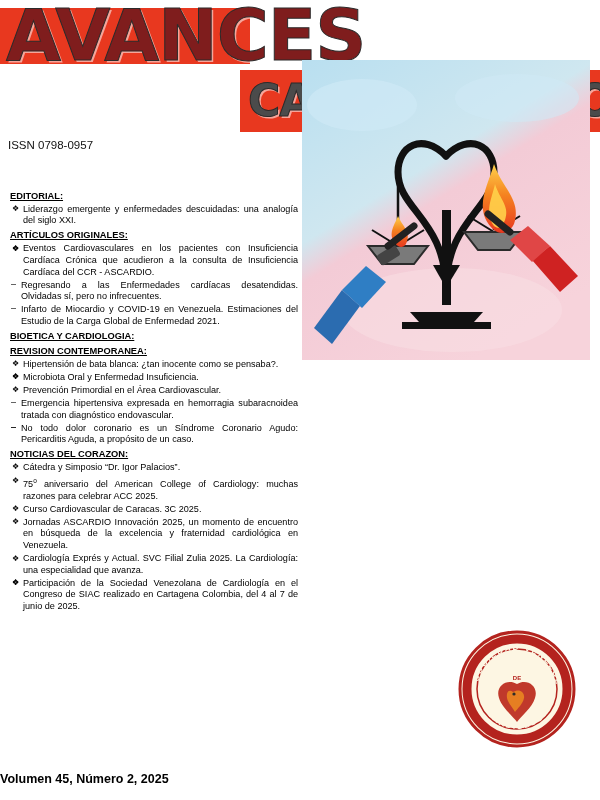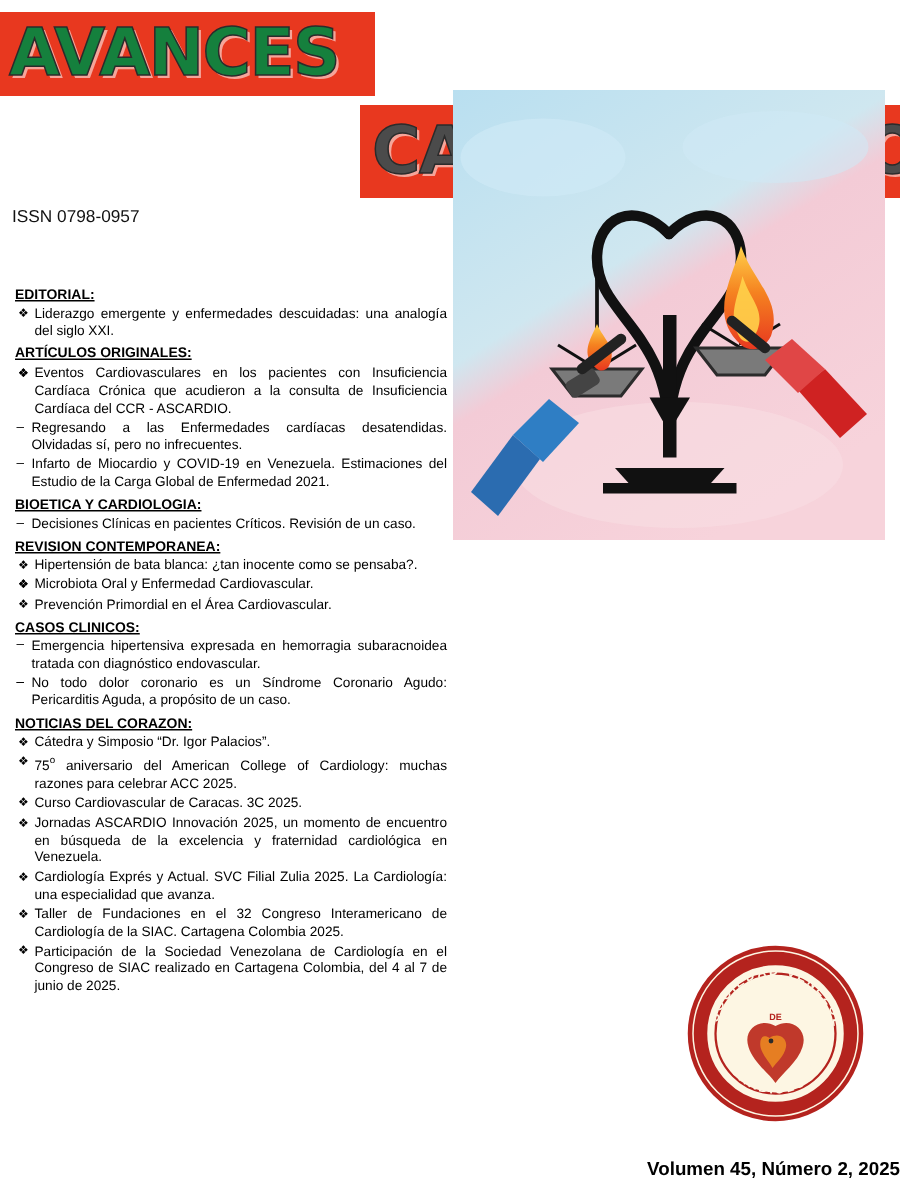--- a/index.html
+++ b/index.html
@@ -31,24 +31,24 @@
     left: 240px; top: 70px;
     width: 360px; height: 62px;
     background: #e8381f;
   }
   .title-top {
     position: absolute;
     left: 6px; top: 8px;
     width: 340px;
     font-family: "DejaVu Sans", sans-serif;
     font-weight: bold;
-    font-size: 44px;
+    font-size: 71px;
     line-height: 56px;
     letter-spacing: -1px;
-    color: #15803d;
+    color: #7f1d1d;
     -webkit-text-stroke: 1px #2b2b2b;
     text-shadow: 2px 2px 0 rgba(255,255,255,0.55);
   }
   .title-bottom {
     position: absolute;
     left: 248px; top: 72px;
     width: 360px;
     font-family: "DejaVu Sans", sans-serif;
     font-weight: bold;
     font-size: 44px;
@@ -137,25 +137,24 @@
     position: absolute;
     right: 24px; bottom: 52px;
     width: 118px; height: 118px;
   }
 
   
   .volume {
     position: absolute;
     left: 0; right: 0;
     bottom: 14px;
-    text-align: right;
+    text-align: left;
     font-weight: bold;
     font-size: 12.5px;
     color: #000;
-    margin-left: 17px;
   }
 </style>
 </head>
 <body>
 
 <div class="masthead">
   <div class="red-bar-1"></div>
   <div class="red-bar-2"></div>
   <div class="title-top">AVANCES</div>
   <div class="title-bottom">CARDIOLOGICOS</div>
@@ -240,43 +239,42 @@
       <ul class="items">
         <li><span class="bullet">❖</span></li>
         <li><span class="bullet">❖</span><span>Eventos Cardiovasculares en los pacientes con Insuficiencia Cardíaca Crónica que acudieron a la consulta de Insuficiencia Cardíaca del CCR - ASCARDIO.</span></li>
       </ul>
       <ul class="items">
         <li class="dash"><span class="bullet">–</span><span>Regresando a las Enfermedades cardíacas desatendidas. Olvidadas sí, pero no infrecuentes.</span></li>
         <li class="dash"><span class="bullet">–</span><span>Infarto de Miocardio y COVID-19 en Venezuela. Estimaciones del Estudio de la Carga Global de Enfermedad 2021.</span></li>
       </ul>
       <div class="sec-head">BIOETICA Y CARDIOLOGIA:</div>
       <ul class="items">
-        <li class="dash"><span class="bullet">–</span><span>Decisiones Clínicas en pacientes Críticos. Revisión de un caso.</span></li>
+        <li class="dash"><span class="bullet">–</span></li>
       </ul>
       <div class="sec-head">REVISION CONTEMPORANEA:</div>
       <ul class="items">
         <li><span class="bullet">❖</span><span>Hipertensión de bata blanca: ¿tan inocente como se pensaba?.</span></li>
         <li><span class="bullet">❖</span></li>
-        <li><span class="bullet">❖</span><span>Microbiota Oral y Enfermedad Cardiovascular.</span></li>
+        <li><span class="bullet">❖</span><span>Microbiota Oral y Enfermedad Insuficiencia.</span></li>
         <li><span class="bullet">❖</span><span>Prevención Primordial en el Área Cardiovascular.</span></li>
       </ul>
-      <div class="sec-head">CASOS CLINICOS:</div>
       <ul class="items">
         <li class="dash"><span class="bullet">–</span><span>Emergencia hipertensiva expresada en hemorragia subaracnoidea tratada con diagnóstico endovascular.</span></li>
         <li class="dash"><span class="bullet">–</span></li>
         <li class="dash"><span class="bullet">–</span><span>No todo dolor coronario es un Síndrome Coronario Agudo: Pericarditis Aguda, a propósito de un caso.</span></li>
       </ul>
       <div class="sec-head">NOTICIAS DEL CORAZON:</div>
       <ul class="items">
         <li><span class="bullet">❖</span><span>Cátedra y Simposio “Dr. Igor Palacios”.</span></li>
         <li><span class="bullet">❖</span><span>75<sup>o</sup> aniversario del American College of Cardiology: muchas razones para celebrar ACC 2025.</span></li>
         <li><span class="bullet">❖</span><span>Curso Cardiovascular de Caracas. 3C 2025.</span></li>
         <li><span class="bullet">❖</span><span>Jornadas ASCARDIO Innovación 2025, un momento de encuentro en búsqueda de la excelencia y fraternidad cardiológica en Venezuela.</span></li>
         <li><span class="bullet">❖</span><span>Cardiología Exprés y Actual. SVC Filial Zulia 2025.  La Cardiología: una especialidad que avanza.</span></li>
-        <li><span class="bullet">❖</span><span>Taller de Fundaciones en el 32 Congreso Interamericano de Cardiología de la SIAC. Cartagena Colombia 2025.</span></li>
+        <li><span class="bullet">❖</span></li>
         <li><span class="bullet">❖</span><span>Participación de la Sociedad Venezolana de Cardiología en el Congreso de SIAC realizado en Cartagena Colombia, del 4 al 7 de junio de 2025.</span></li>
       </ul>
     </div>
 </div>
 
 <div class="logo">
   <svg width="118" height="118" viewBox="0 0 118 118" xmlns="http://www.w3.org/2000/svg">
     <circle cx="59" cy="59" r="57" fill="#fdf6e3" stroke="#b4231e" stroke-width="3"></circle>
     <circle cx="59" cy="59" r="50" fill="none" stroke="#b4231e" stroke-width="9"></circle>
     <circle cx="59" cy="59" r="40" fill="#fdf6e3" stroke="#b4231e" stroke-width="1.5"></circle>

